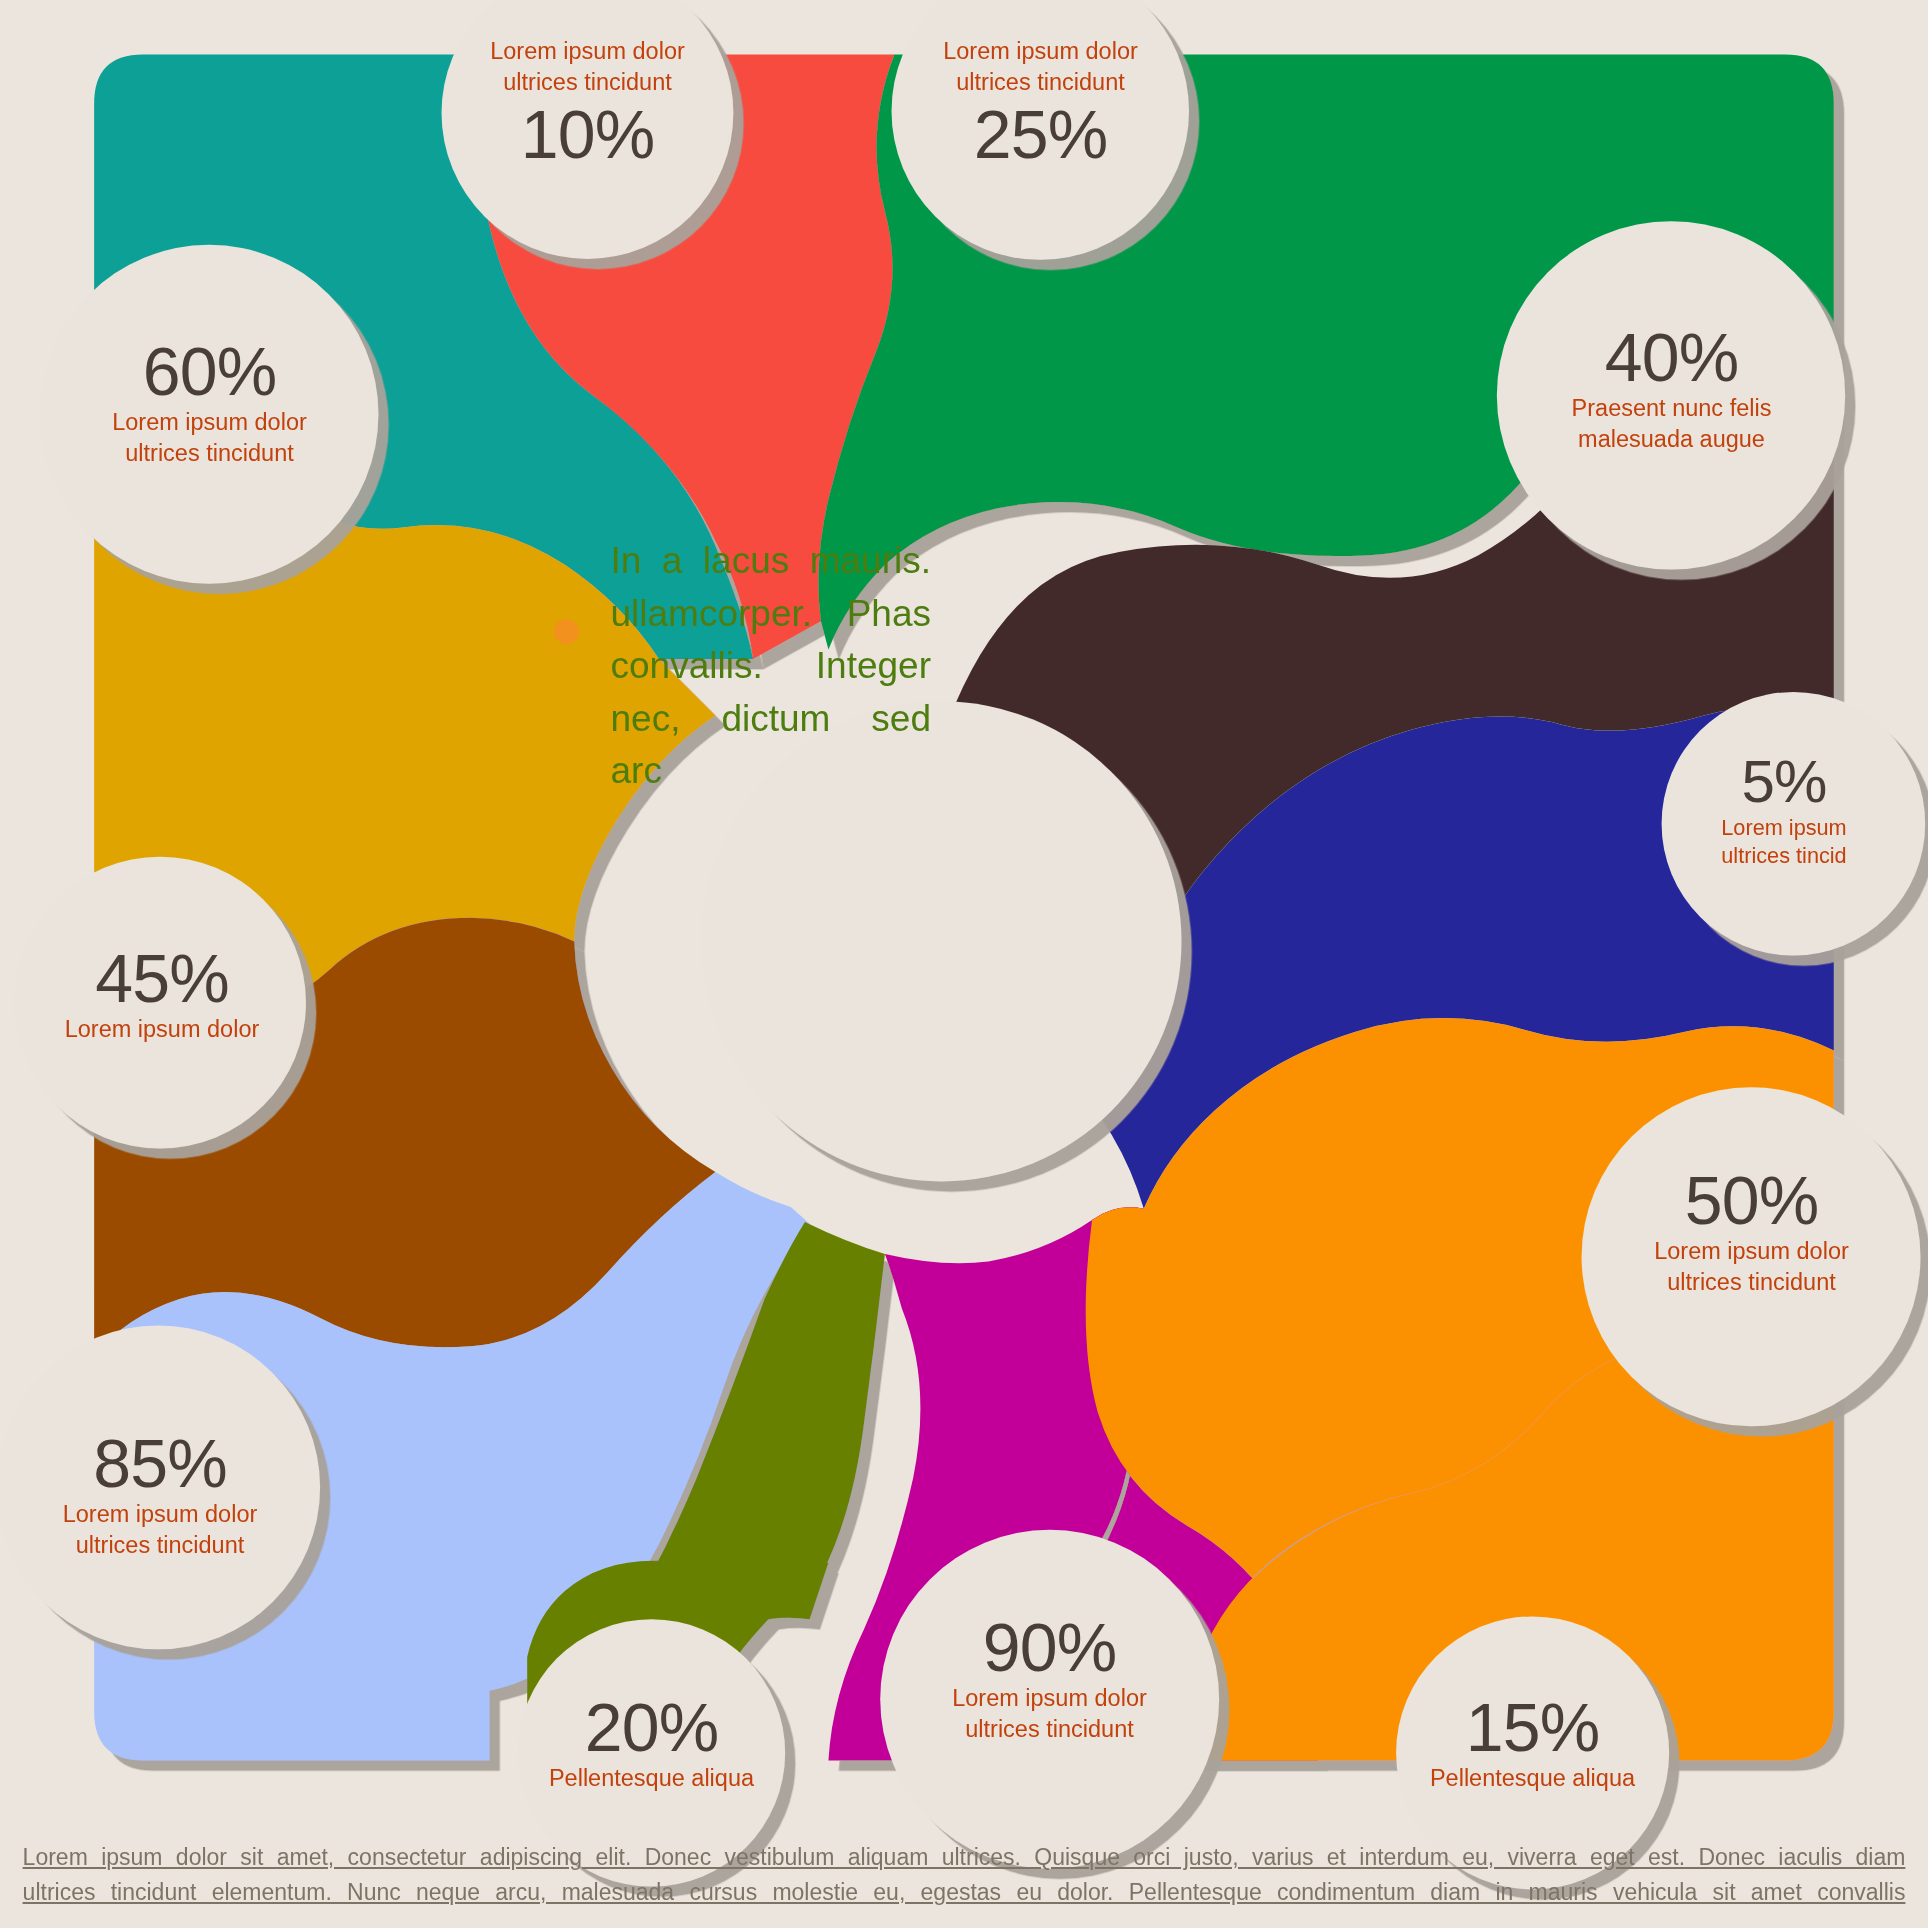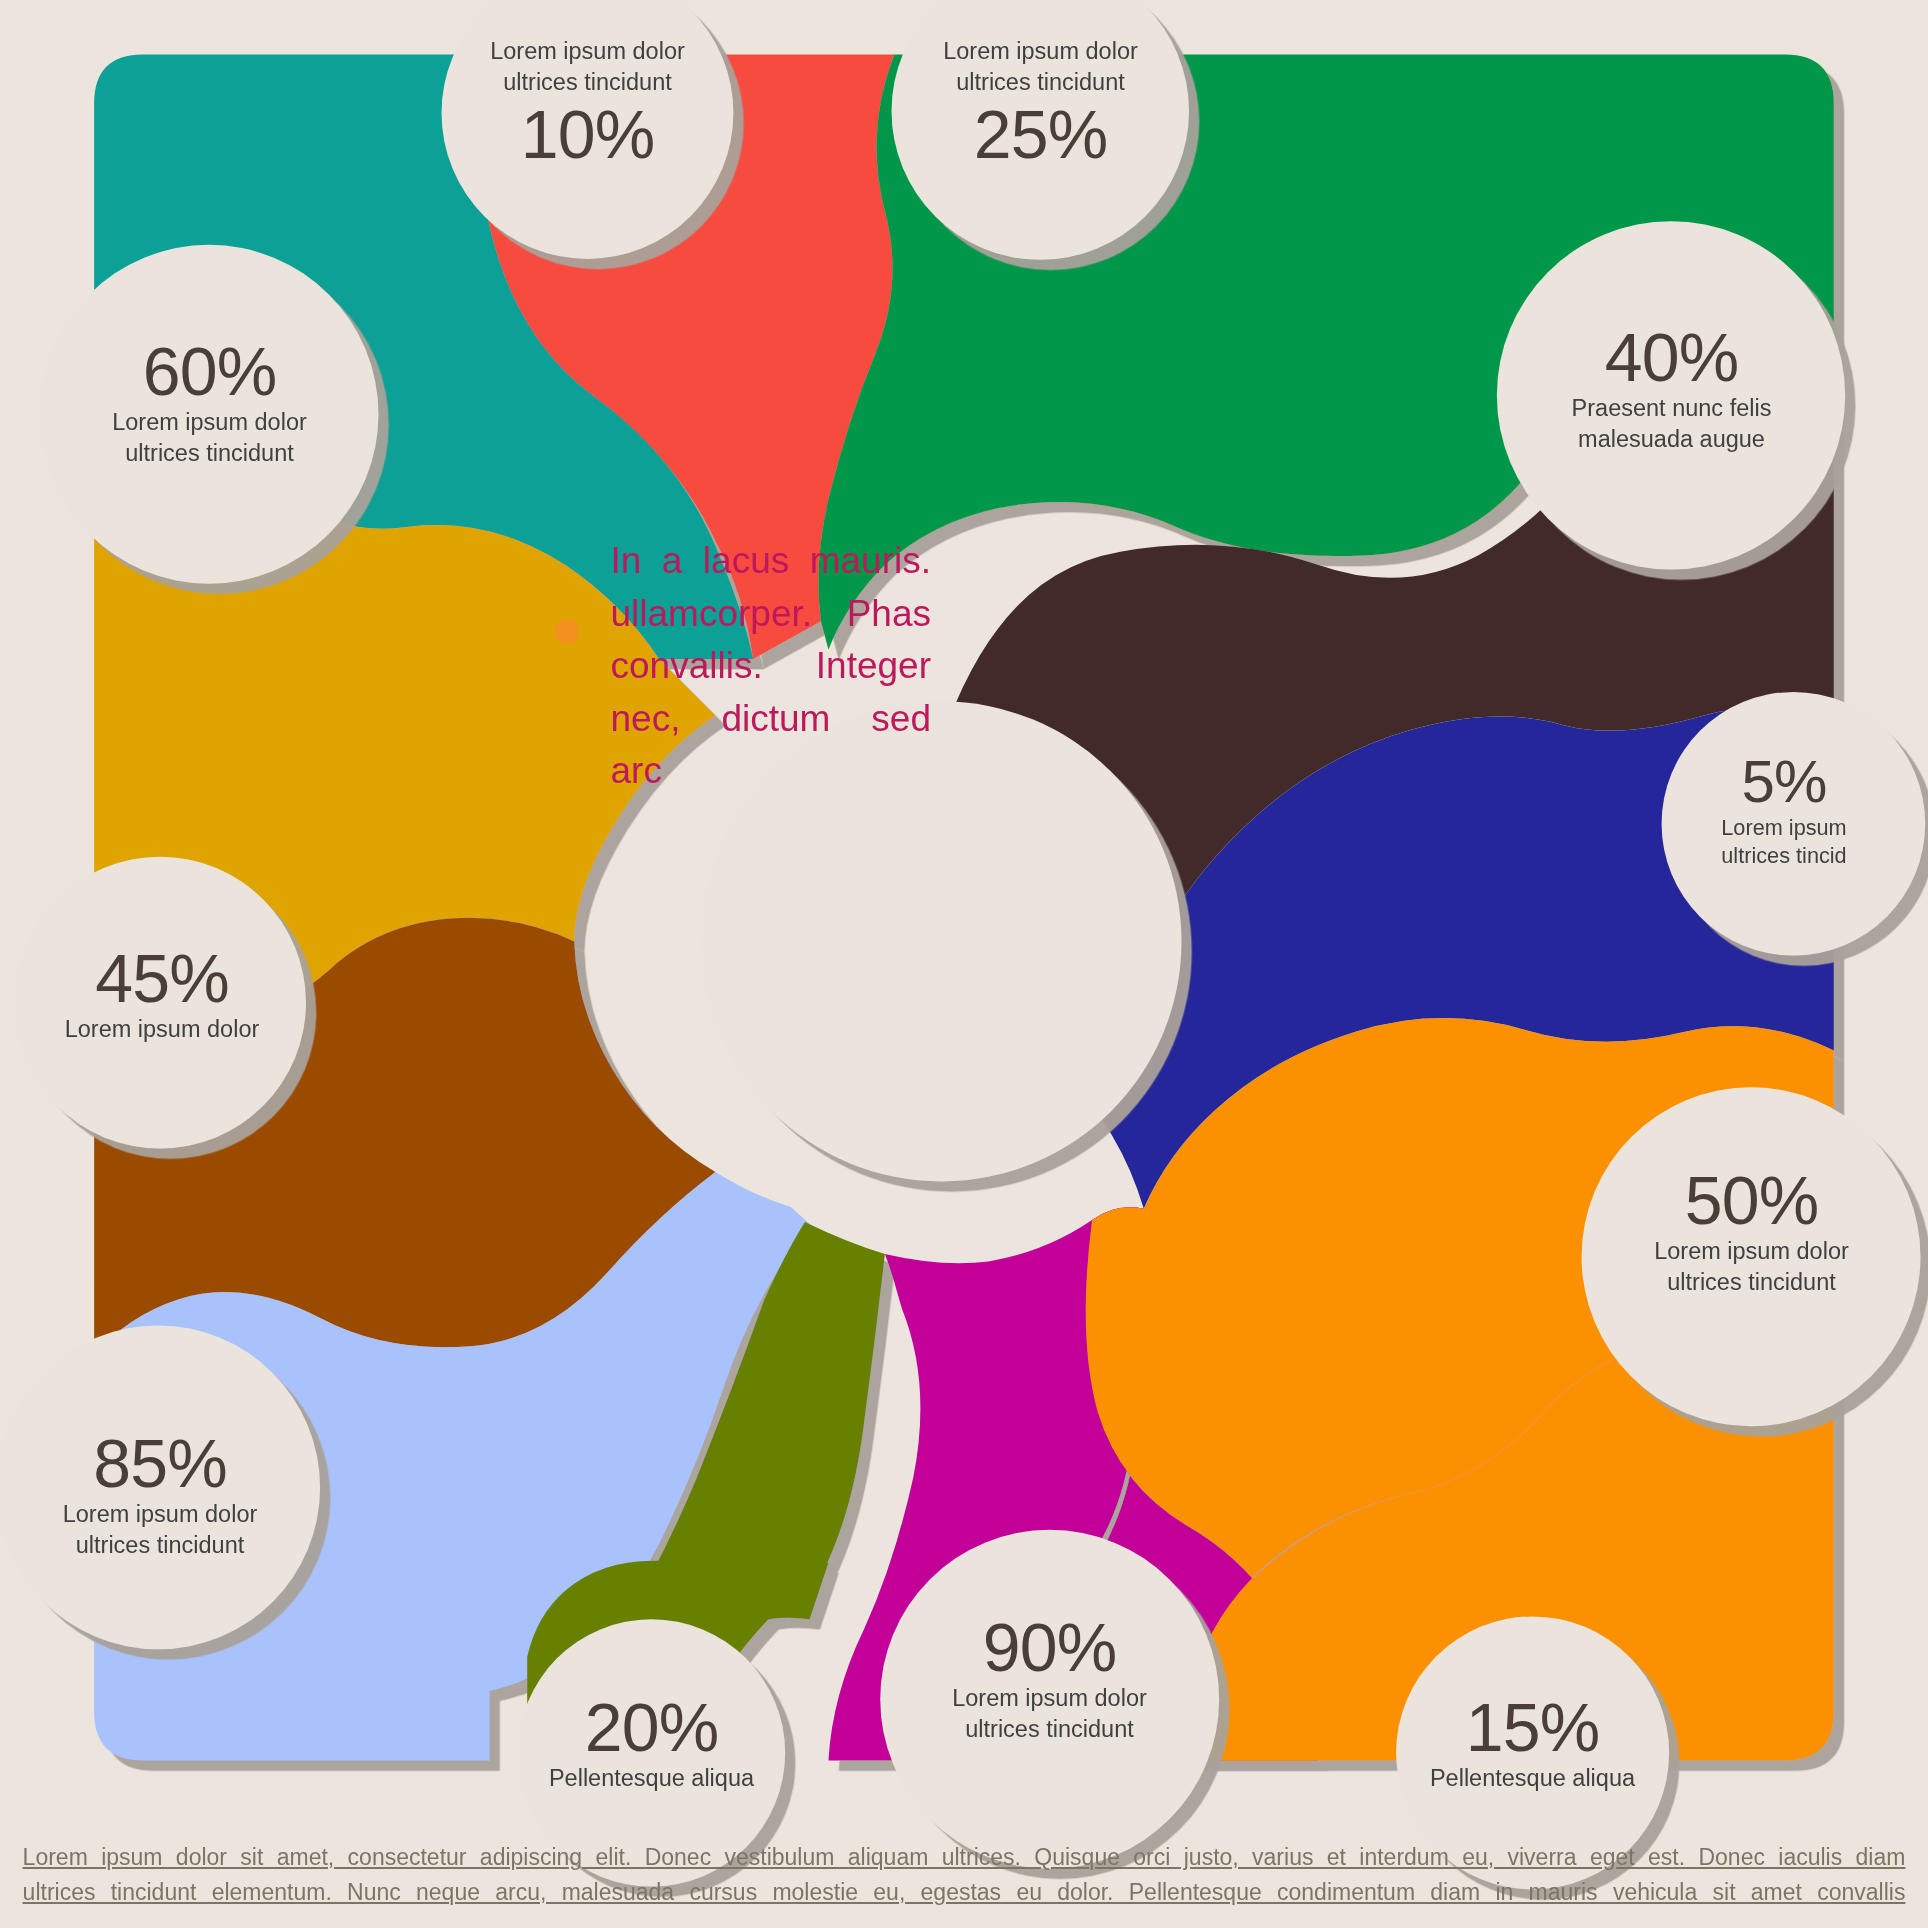--- a/index.html
+++ b/index.html
@@ -27,21 +27,21 @@
   .lbl .pct .ghost{
     position:absolute;
     left:11.3px;top:13px;
     color:#C9C2B8;
     z-index:-1;
     white-space:nowrap;
   }
   .lbl .cap{
     font-size:23.5px;
     line-height:1.32;
-    color:#404040;
+    color:#c2410c;
     margin-top:3.8px;
     white-space:pre-line;
   }
   .lbl .cap.above{margin:0 0 3.8px 0;}
 
   
   #center-bubble{
     position:absolute;
     left:554px;top:469px;
     width:377px;height:395px;
@@ -51,21 +51,21 @@
   #center-bullet{
     width:24.5px;height:24.5px;border-radius:50%;
     background:#F3911E;
     flex:0 0 auto;
     margin-right:32px;
     margin-top:-70px;
   }
   #center-text{
     font-size:37px;
     line-height:1.42;
-    color:#be185d;
+    color:#4d7c0f;
     text-align:justify;
     text-align-last:left;
     width:auto;
   }
 
   
   #footer{
     position:absolute;
     left:22.6px;right:22.6px;bottom:17px;
     font-size:23px;

